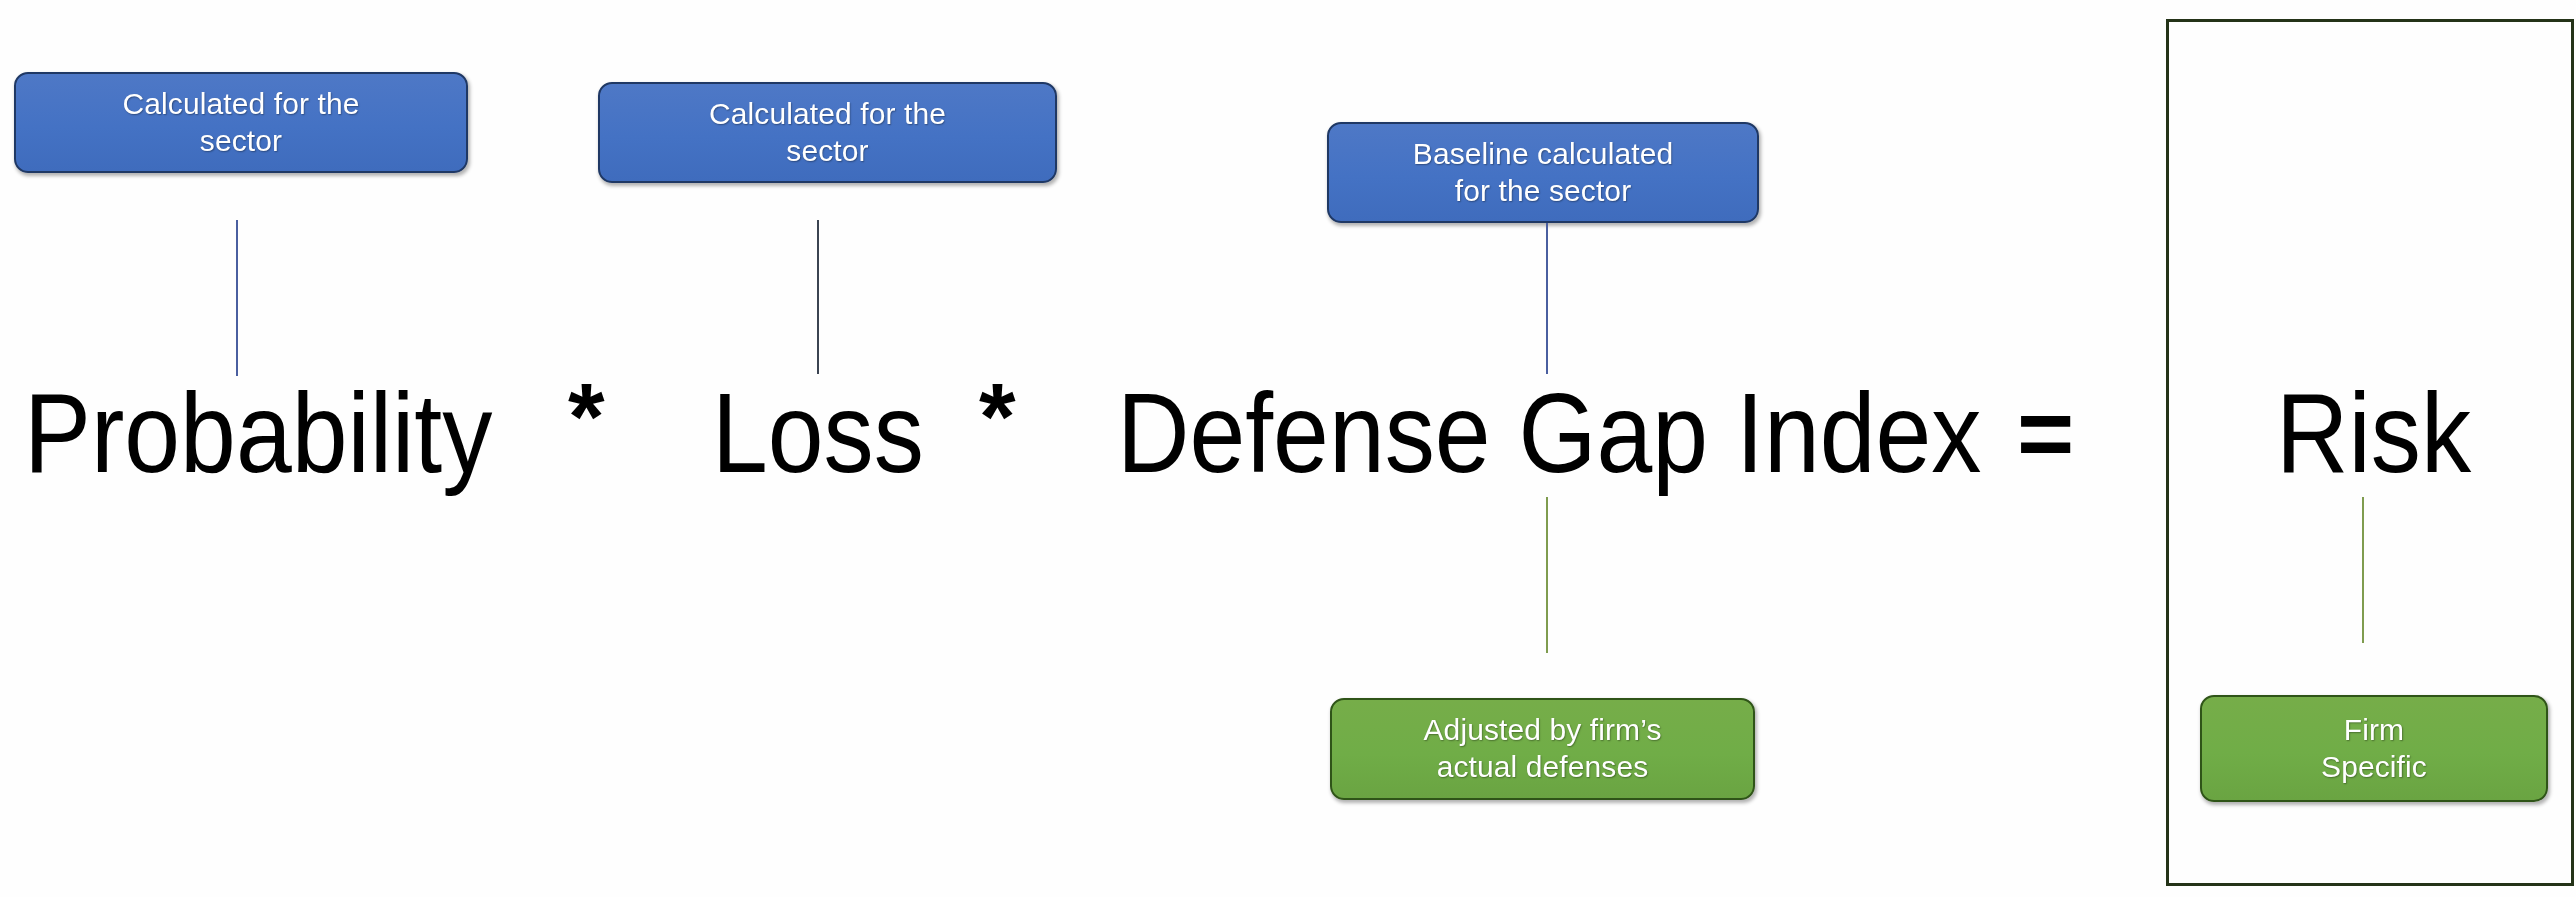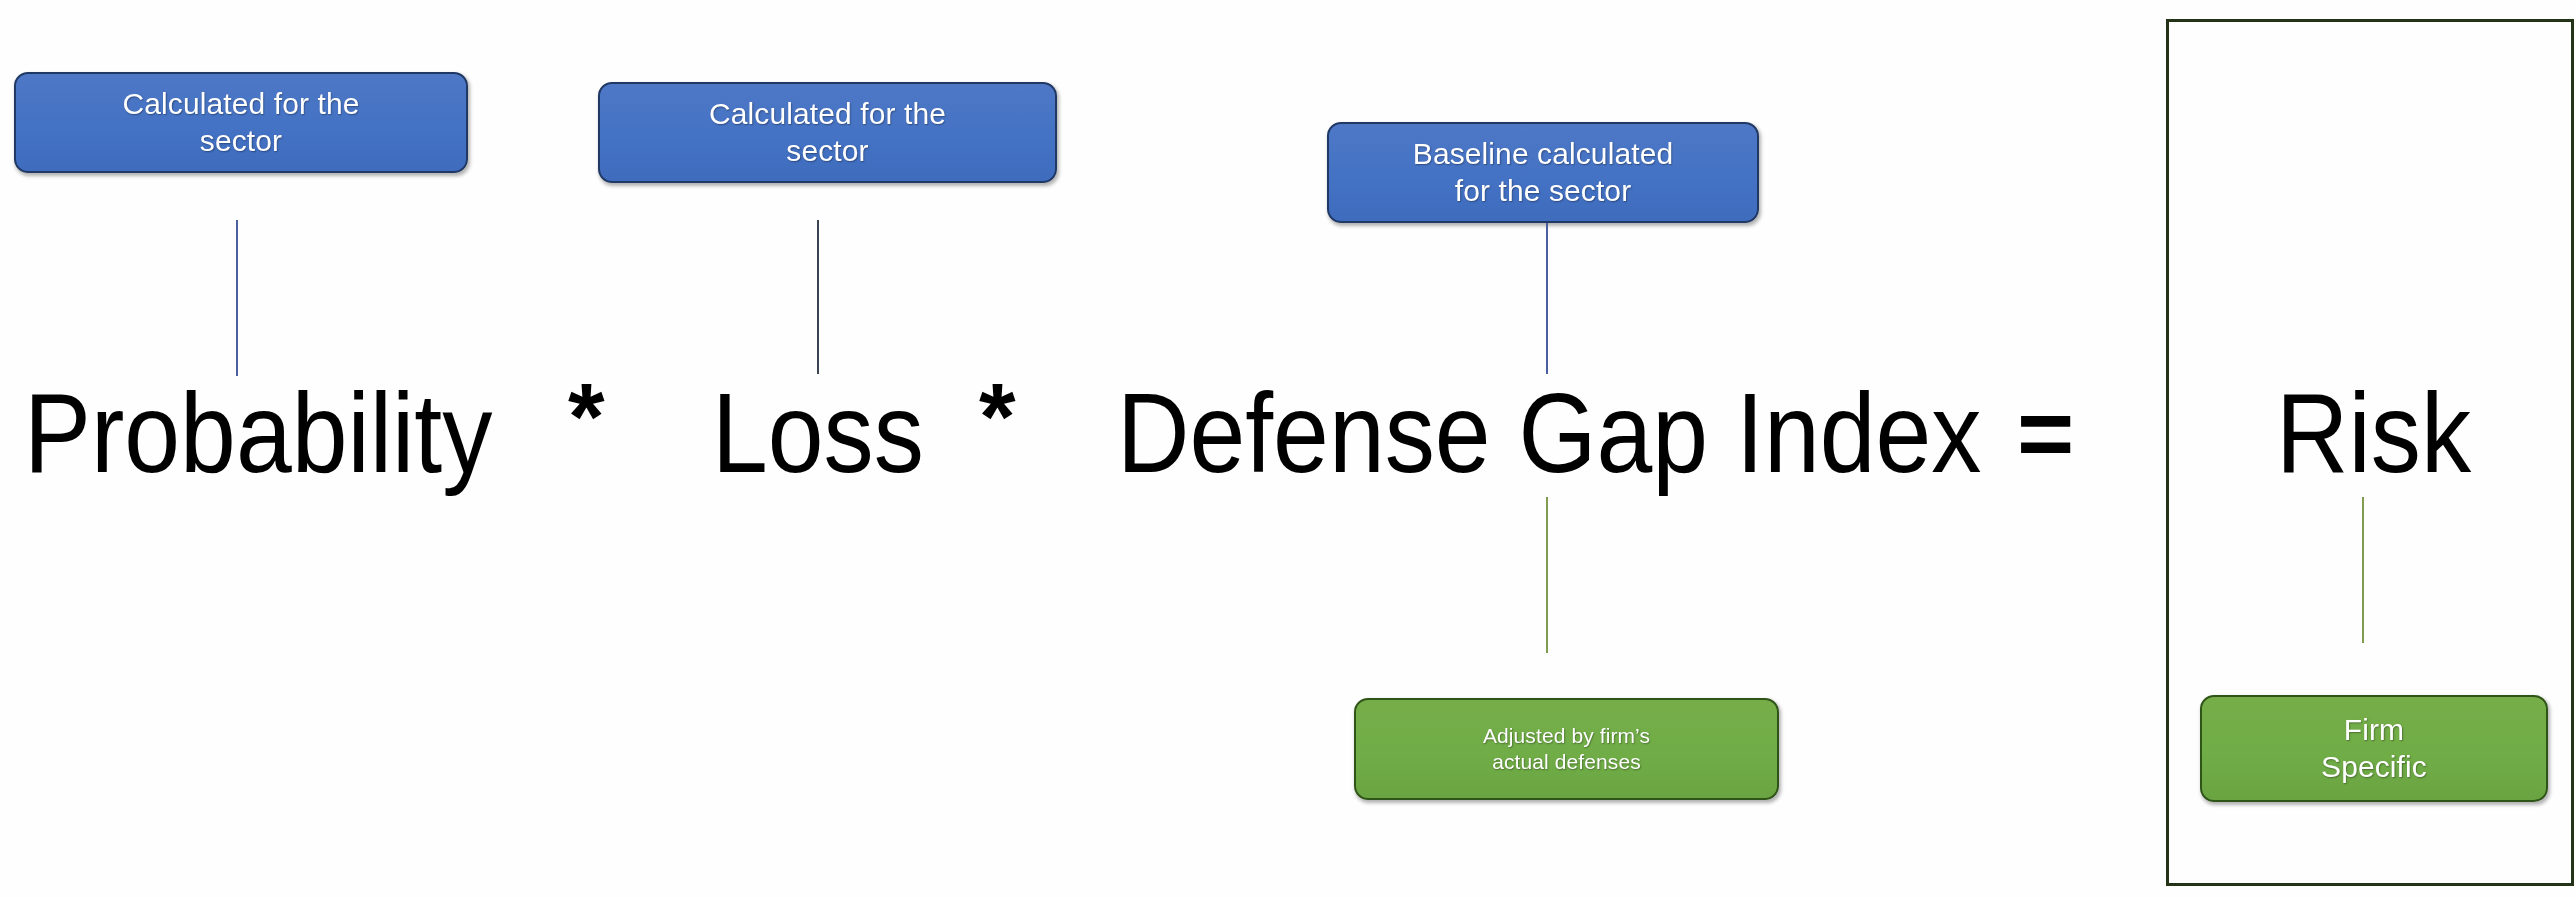--- a/index.html
+++ b/index.html
@@ -121,21 +121,21 @@
   <div class="term" style="left:1117px; top:376px; font-size:114px;">Defense Gap Index</div>
 
   <div class="term equals" style="left:2017px; top:384px; font-size:98px;">=</div>
 
   <div class="term" style="left:2276px; top:376px; font-size:114px;">Risk</div>
 
   <div class="connector green" style="left:1546px; top:497px; height:156px;"></div>
 
   <div class="connector green" style="left:2362px; top:497px; height:146px;"></div>
 
-  <div class="callout green" style="left:1330px; top:698px; width:425px; height:102px; font-size:21px;margin-left:24px;">
+  <div class="callout green" style="left:1330px; top:698px; width:425px; height:102px; font-size:30px;">
     <span class="txt">Adjusted by firm’s
 actual defenses</span>
   </div>
 
   <div class="callout green" style="left:2200px; top:695px; width:348px; height:107px; font-size:30px;">
     <span class="txt">Firm
 Specific</span>
   </div>
 
   <div id="result-frame" style="left:2166px; top:19px; width:408px; height:867px;"></div>

